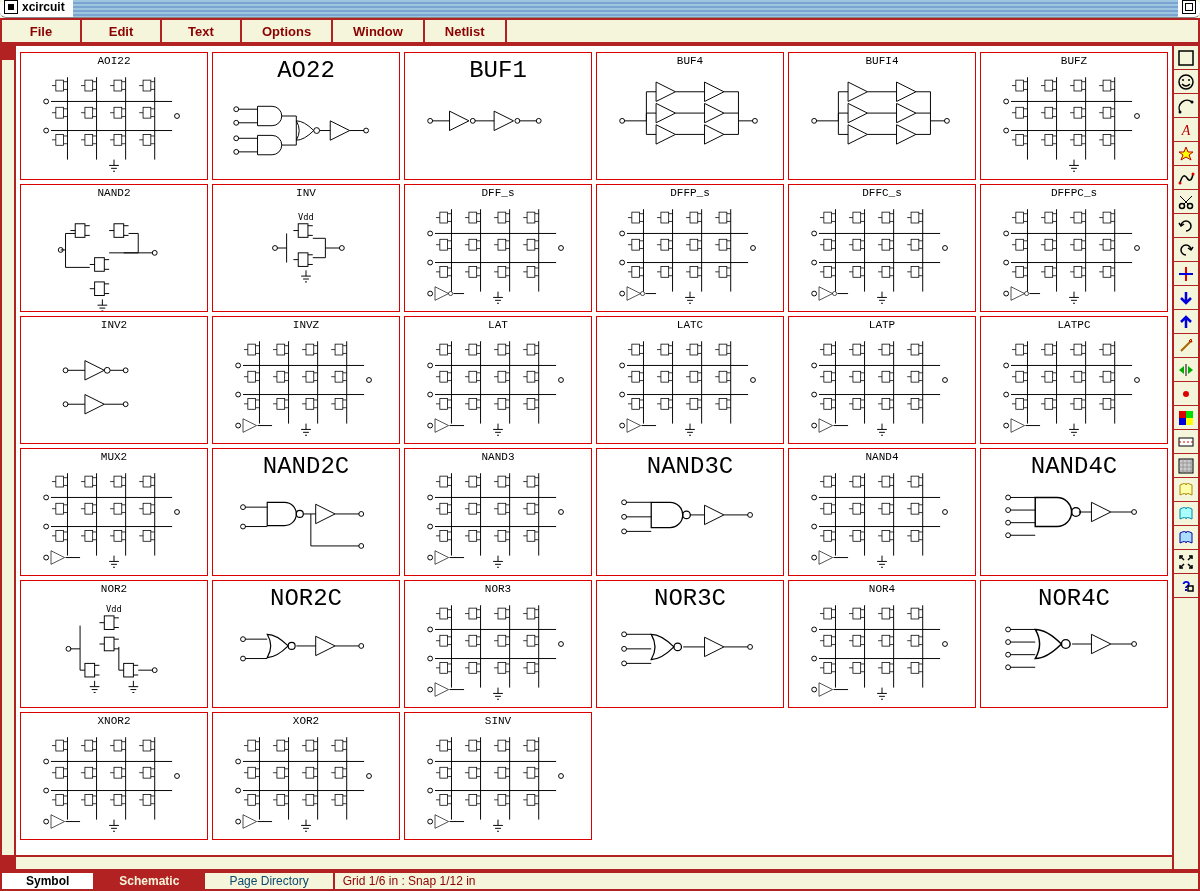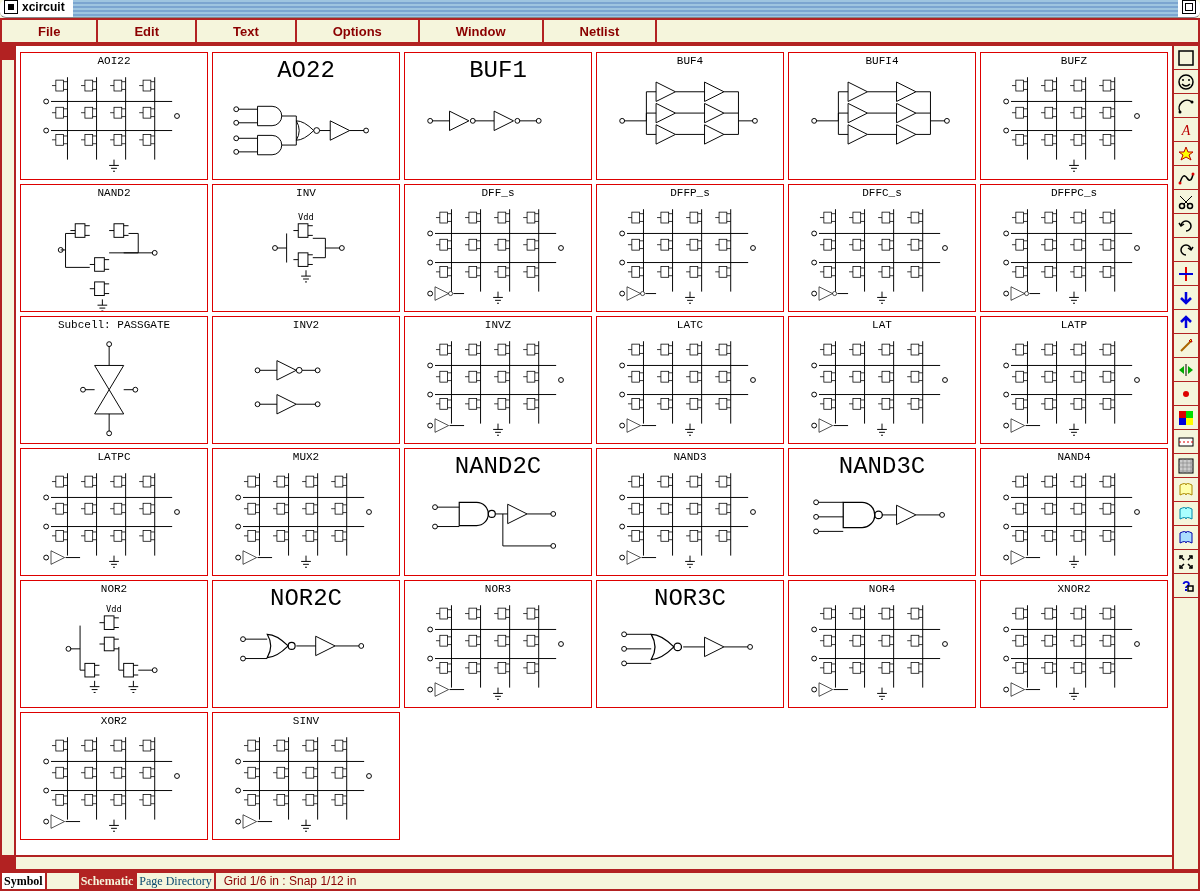--- a/index.html
+++ b/index.html
@@ -49,21 +49,21 @@
   height: 26px;
   background: #f5f5dc;
   border: 2px solid #b22222;
   display: flex;
 }
 .menubar .menuitem {
   border-right: 2px solid #b22222;
   display: flex;
   align-items: center;
   justify-content: center;
-  padding: 0 36px;
+  padding: 0 20px;
   font-size: 13px;
   font-weight: bold;
   color: #8b0000;
   cursor: pointer;
   min-width: 80px;
 }
 .main-area {
   display: flex;
   height: calc(100% - 18px - 26px - 20px);
 }
@@ -144,29 +144,28 @@
 }
 .toolbar .tbtn svg { width: 18px; height: 18px; }
 .statusbar {
   height: 20px;
   background: #f5f5dc;
   border: 2px solid #b22222;
   display: flex;
   align-items: stretch;
 }
 .statusbar .sbtn {
-  padding: 0 2px;
+  padding: 0 24px;
   font-size: 12px;
   display: flex;
   align-items: center;
   border-right: 2px solid #b22222;
-  font-family: Liberation Serif, serif;
 }
 .statusbar .sbtn.sym { color: #000; font-weight: bold; background:#fff; }
-.statusbar .sbtn.sch { color: #f5f5dc; font-weight: bold; background: #b22222; margin-left: 32px; }
+.statusbar .sbtn.sch { color: #f5f5dc; font-weight: bold; background: #b22222; }
 .statusbar .sbtn.pd { color: #0c4a6e; }
 .statusbar .status-text {
   padding: 0 8px;
   font-size: 12px;
   color: #8b0000;
   display: flex;
   align-items: center;
   flex: 1;
 }
 </style>
@@ -496,34 +495,20 @@
             <circle cx="20" cy="50" r="2.5" fill="none" stroke="#000"></circle>
             <circle cx="20" cy="80" r="2.5" fill="none" stroke="#000"></circle>
             <circle cx="155" cy="65" r="2.5" fill="none" stroke="#000"></circle>
             <use href="#s-gnd" transform="translate(90,110) scale(1)"></use>
             <use href="#s-inv" transform="translate(25,105) scale(0.7)"></use>
             <circle cx="20" cy="112" r="2.5" fill="none" stroke="#000"></circle>
             <line x1="44" y1="112" x2="55" y2="112" stroke="#000"></line>
           </svg>
         </div>
         <div class="cell">
-          <div class="label">Subcell: PASSGATE</div>
-          <svg viewBox="0 0 180 130">
-            <line x1="85" y1="30" x2="85" y2="50" stroke="#000"></line>
-            <path d="M70 50 L100 50 L85 75 Z M70 100 L100 100 L85 75 Z" fill="none" stroke="#000"></path>
-            <line x1="85" y1="100" x2="85" y2="118" stroke="#000"></line>
-            <line x1="60" y1="75" x2="70" y2="75" stroke="#000"></line>
-            <line x1="100" y1="75" x2="110" y2="75" stroke="#000"></line>
-            <circle cx="58" cy="75" r="2.5" fill="none" stroke="#000"></circle>
-            <circle cx="112" cy="75" r="2.5" fill="none" stroke="#000"></circle>
-            <circle cx="85" cy="28" r="2.5" fill="none" stroke="#000"></circle>
-            <circle cx="85" cy="120" r="2.5" fill="none" stroke="#000"></circle>
-          </svg>
-        </div>
-        <div class="cell">
           <div class="label">INV2</div>
           <svg viewBox="0 0 180 130">
             <circle cx="40" cy="55" r="2.5" fill="none" stroke="#000"></circle>
             <line x1="42" y1="55" x2="60" y2="55" stroke="#000"></line>
             <use href="#s-inv" transform="translate(60,45) scale(1)"></use>
             <line x1="86" y1="55" x2="100" y2="55" stroke="#000"></line>
             <circle cx="102" cy="55" r="2.5" fill="none" stroke="#000"></circle>
             <circle cx="40" cy="90" r="2.5" fill="none" stroke="#000"></circle>
             <line x1="42" y1="90" x2="60" y2="90" stroke="#000"></line>
             <use href="#s-buf" transform="translate(60,80) scale(1)"></use>
@@ -555,51 +540,51 @@
             <circle cx="20" cy="50" r="2.5" fill="none" stroke="#000"></circle>
             <circle cx="20" cy="80" r="2.5" fill="none" stroke="#000"></circle>
             <circle cx="155" cy="65" r="2.5" fill="none" stroke="#000"></circle>
             <use href="#s-gnd" transform="translate(90,110) scale(1)"></use>
             <use href="#s-buf" transform="translate(25,105) scale(0.7)"></use>
             <circle cx="20" cy="112" r="2.5" fill="none" stroke="#000"></circle>
             <line x1="40" y1="112" x2="55" y2="112" stroke="#000"></line>
           </svg>
         </div>
         <div class="cell">
+          <div class="label">LAT</div>
+          <svg viewBox="0 0 180 130">
+            <use href="#s-mos" transform="translate(30,28) scale(0.8)"></use>
+            <use href="#s-mos" transform="translate(60,28) scale(0.8)"></use>
+            <use href="#s-mos" transform="translate(90,28) scale(0.8)"></use>
+            <use href="#s-mos" transform="translate(120,28) scale(0.8)"></use>
+            <use href="#s-mos" transform="translate(30,56) scale(0.8)"></use>
+            <use href="#s-mos" transform="translate(60,56) scale(0.8)"></use>
+            <use href="#s-mos" transform="translate(90,56) scale(0.8)"></use>
+            <use href="#s-mos" transform="translate(120,56) scale(0.8)"></use>
+            <use href="#s-mos" transform="translate(30,84) scale(0.8)"></use>
+            <use href="#s-mos" transform="translate(60,84) scale(0.8)"></use>
+            <use href="#s-mos" transform="translate(90,84) scale(0.8)"></use>
+            <use href="#s-mos" transform="translate(120,84) scale(0.8)"></use>
+            <line x1="42" y1="25" x2="42" y2="110" stroke="#000"></line>
+            <line x1="72" y1="25" x2="72" y2="110" stroke="#000"></line>
+            <line x1="102" y1="25" x2="102" y2="110" stroke="#000"></line>
+            <line x1="132" y1="25" x2="132" y2="110" stroke="#000"></line>
+            <line x1="25" y1="50" x2="150" y2="50" stroke="#000"></line>
+            <line x1="25" y1="80" x2="150" y2="80" stroke="#000"></line>
+            <circle cx="20" cy="50" r="2.5" fill="none" stroke="#000"></circle>
+            <circle cx="20" cy="80" r="2.5" fill="none" stroke="#000"></circle>
+            <circle cx="155" cy="65" r="2.5" fill="none" stroke="#000"></circle>
+            <use href="#s-gnd" transform="translate(90,110) scale(1)"></use>
+            <use href="#s-buf" transform="translate(25,105) scale(0.7)"></use>
+            <circle cx="20" cy="112" r="2.5" fill="none" stroke="#000"></circle>
+            <line x1="40" y1="112" x2="55" y2="112" stroke="#000"></line>
+          </svg>
+        </div>
+        <div class="cell">
           <div class="label">LATC</div>
-          <svg viewBox="0 0 180 130">
-            <use href="#s-mos" transform="translate(30,28) scale(0.8)"></use>
-            <use href="#s-mos" transform="translate(60,28) scale(0.8)"></use>
-            <use href="#s-mos" transform="translate(90,28) scale(0.8)"></use>
-            <use href="#s-mos" transform="translate(120,28) scale(0.8)"></use>
-            <use href="#s-mos" transform="translate(30,56) scale(0.8)"></use>
-            <use href="#s-mos" transform="translate(60,56) scale(0.8)"></use>
-            <use href="#s-mos" transform="translate(90,56) scale(0.8)"></use>
-            <use href="#s-mos" transform="translate(120,56) scale(0.8)"></use>
-            <use href="#s-mos" transform="translate(30,84) scale(0.8)"></use>
-            <use href="#s-mos" transform="translate(60,84) scale(0.8)"></use>
-            <use href="#s-mos" transform="translate(90,84) scale(0.8)"></use>
-            <use href="#s-mos" transform="translate(120,84) scale(0.8)"></use>
-            <line x1="42" y1="25" x2="42" y2="110" stroke="#000"></line>
-            <line x1="72" y1="25" x2="72" y2="110" stroke="#000"></line>
-            <line x1="102" y1="25" x2="102" y2="110" stroke="#000"></line>
-            <line x1="132" y1="25" x2="132" y2="110" stroke="#000"></line>
-            <line x1="25" y1="50" x2="150" y2="50" stroke="#000"></line>
-            <line x1="25" y1="80" x2="150" y2="80" stroke="#000"></line>
-            <circle cx="20" cy="50" r="2.5" fill="none" stroke="#000"></circle>
-            <circle cx="20" cy="80" r="2.5" fill="none" stroke="#000"></circle>
-            <circle cx="155" cy="65" r="2.5" fill="none" stroke="#000"></circle>
-            <use href="#s-gnd" transform="translate(90,110) scale(1)"></use>
-            <use href="#s-buf" transform="translate(25,105) scale(0.7)"></use>
-            <circle cx="20" cy="112" r="2.5" fill="none" stroke="#000"></circle>
-            <line x1="40" y1="112" x2="55" y2="112" stroke="#000"></line>
-          </svg>
-        </div>
-        <div class="cell">
-          <div class="label">LAT</div>
           <svg viewBox="0 0 180 130">
             <use href="#s-mos" transform="translate(30,28) scale(0.8)"></use>
             <use href="#s-mos" transform="translate(60,28) scale(0.8)"></use>
             <use href="#s-mos" transform="translate(90,28) scale(0.8)"></use>
             <use href="#s-mos" transform="translate(120,28) scale(0.8)"></use>
             <use href="#s-mos" transform="translate(30,56) scale(0.8)"></use>
             <use href="#s-mos" transform="translate(60,56) scale(0.8)"></use>
             <use href="#s-mos" transform="translate(90,56) scale(0.8)"></use>
             <use href="#s-mos" transform="translate(120,56) scale(0.8)"></use>
             <use href="#s-mos" transform="translate(30,84) scale(0.8)"></use>
@@ -795,20 +780,38 @@
             <line x1="132" y1="25" x2="132" y2="110" stroke="#000"></line>
             <line x1="25" y1="50" x2="150" y2="50" stroke="#000"></line>
             <line x1="25" y1="80" x2="150" y2="80" stroke="#000"></line>
             <circle cx="20" cy="50" r="2.5" fill="none" stroke="#000"></circle>
             <circle cx="20" cy="80" r="2.5" fill="none" stroke="#000"></circle>
             <circle cx="155" cy="65" r="2.5" fill="none" stroke="#000"></circle>
             <use href="#s-gnd" transform="translate(90,110) scale(1)"></use>
             <use href="#s-buf" transform="translate(25,105) scale(0.7)"></use>
             <circle cx="20" cy="112" r="2.5" fill="none" stroke="#000"></circle>
             <line x1="40" y1="112" x2="55" y2="112" stroke="#000"></line>
+          </svg>
+        </div>
+        <div class="cell">
+          <div class="label big">NAND4C</div>
+          <svg viewBox="0 0 180 130">
+            <circle cx="22" cy="50" r="2.5" fill="none" stroke="#000"></circle>
+            <line x1="24" y1="50" x2="50" y2="50" stroke="#000"></line>
+            <circle cx="22" cy="63" r="2.5" fill="none" stroke="#000"></circle>
+            <line x1="24" y1="63" x2="50" y2="63" stroke="#000"></line>
+            <circle cx="22" cy="76" r="2.5" fill="none" stroke="#000"></circle>
+            <line x1="24" y1="76" x2="50" y2="76" stroke="#000"></line>
+            <circle cx="22" cy="89" r="2.5" fill="none" stroke="#000"></circle>
+            <line x1="24" y1="89" x2="50" y2="89" stroke="#000"></line>
+            <use href="#s-nand" transform="translate(50,50) scale(1.5)"></use>
+            <line x1="95" y1="65" x2="108" y2="65" stroke="#000"></line>
+            <use href="#s-buf" transform="translate(108,55) scale(1)"></use>
+            <line x1="128" y1="65" x2="150" y2="65" stroke="#000"></line>
+            <circle cx="152" cy="65" r="2.5" fill="none" stroke="#000"></circle>
           </svg>
         </div>
         <div class="cell">
           <div class="label">NOR2</div>
           <svg viewBox="0 0 180 130">
             <text x="90" y="32" font-size="9" font-family="monospace" text-anchor="middle">Vdd</text>
             <use href="#s-mos" transform="translate(80,36) scale(1)"></use>
             <use href="#s-mos" transform="translate(80,58) scale(1)"></use>
             <use href="#s-mos" transform="translate(60,85) scale(1)"></use>
             <use href="#s-mos" transform="translate(100,85) scale(1)"></use>
@@ -903,20 +906,38 @@
             <line x1="132" y1="25" x2="132" y2="110" stroke="#000"></line>
             <line x1="25" y1="50" x2="150" y2="50" stroke="#000"></line>
             <line x1="25" y1="80" x2="150" y2="80" stroke="#000"></line>
             <circle cx="20" cy="50" r="2.5" fill="none" stroke="#000"></circle>
             <circle cx="20" cy="80" r="2.5" fill="none" stroke="#000"></circle>
             <circle cx="155" cy="65" r="2.5" fill="none" stroke="#000"></circle>
             <use href="#s-gnd" transform="translate(90,110) scale(1)"></use>
             <use href="#s-buf" transform="translate(25,105) scale(0.7)"></use>
             <circle cx="20" cy="112" r="2.5" fill="none" stroke="#000"></circle>
             <line x1="40" y1="112" x2="55" y2="112" stroke="#000"></line>
+          </svg>
+        </div>
+        <div class="cell">
+          <div class="label big">NOR4C</div>
+          <svg viewBox="0 0 180 130">
+            <circle cx="22" cy="50" r="2.5" fill="none" stroke="#000"></circle>
+            <line x1="24" y1="50" x2="50" y2="50" stroke="#000"></line>
+            <circle cx="22" cy="63" r="2.5" fill="none" stroke="#000"></circle>
+            <line x1="24" y1="63" x2="50" y2="63" stroke="#000"></line>
+            <circle cx="22" cy="76" r="2.5" fill="none" stroke="#000"></circle>
+            <line x1="24" y1="76" x2="50" y2="76" stroke="#000"></line>
+            <circle cx="22" cy="89" r="2.5" fill="none" stroke="#000"></circle>
+            <line x1="24" y1="89" x2="50" y2="89" stroke="#000"></line>
+            <use href="#s-nor" transform="translate(50,50) scale(1.5)"></use>
+            <line x1="88" y1="65" x2="108" y2="65" stroke="#000"></line>
+            <use href="#s-buf" transform="translate(108,55) scale(1)"></use>
+            <line x1="128" y1="65" x2="150" y2="65" stroke="#000"></line>
+            <circle cx="152" cy="65" r="2.5" fill="none" stroke="#000"></circle>
           </svg>
         </div>
         <div class="cell">
           <div class="label">XNOR2</div>
           <svg viewBox="0 0 180 130">
             <use href="#s-mos" transform="translate(30,28) scale(0.8)"></use>
             <use href="#s-mos" transform="translate(60,28) scale(0.8)"></use>
             <use href="#s-mos" transform="translate(90,28) scale(0.8)"></use>
             <use href="#s-mos" transform="translate(120,28) scale(0.8)"></use>
             <use href="#s-mos" transform="translate(30,56) scale(0.8)"></use>

